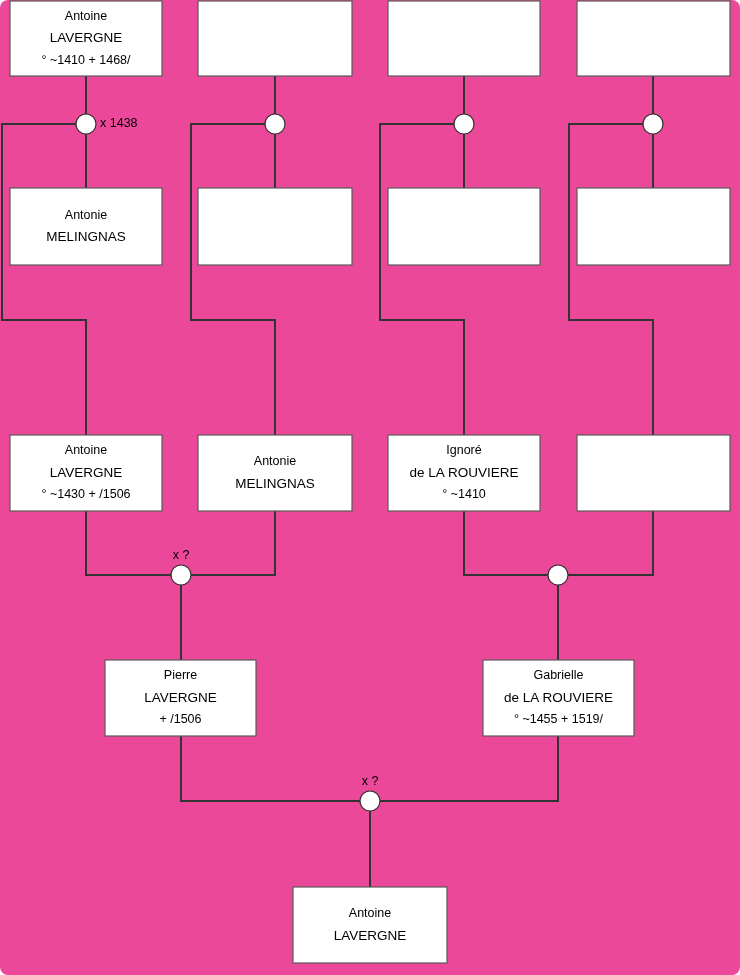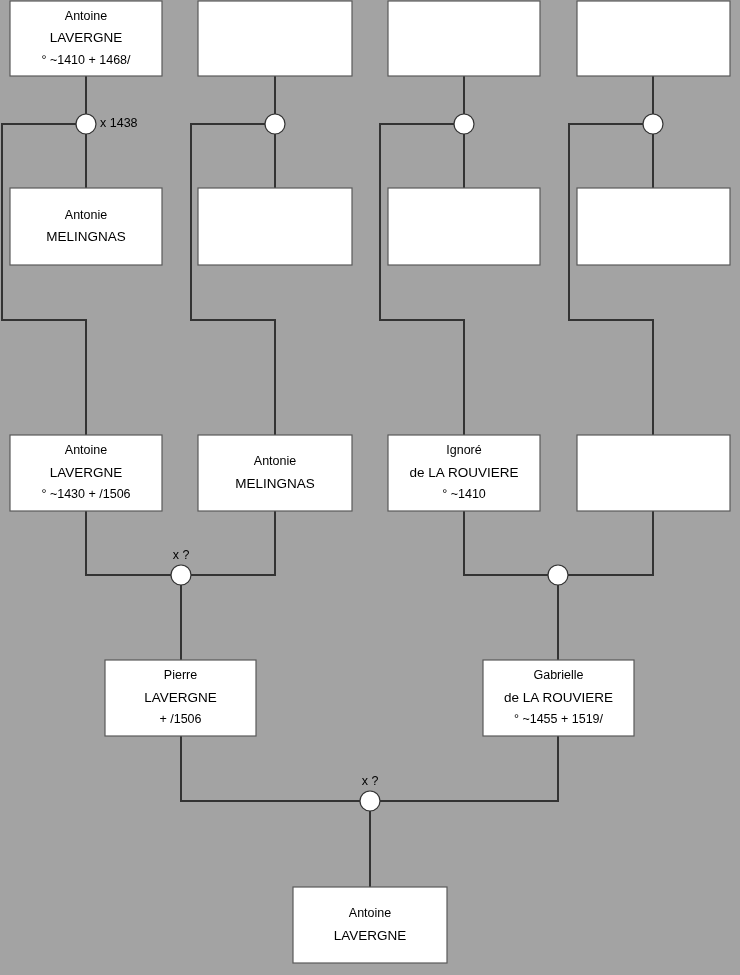--- a/index.html
+++ b/index.html
@@ -10,21 +10,22 @@
   body {
     width: 740px;
     height: 975px;
     font-family: "Liberation Sans", sans-serif;
     overflow: hidden;
   }
   #chart-root {
     position: relative;
     width: 740px;
     height: 975px;
-    background: #a3a3a3;
+    background: #ec4899;
+    border-radius: 8px;
   }
   svg.tree-canvas {
     position: absolute;
     top: 0;
     left: 0;
     width: 740px;
     height: 975px;
     display: block;
   }
   .person-box-rect {

